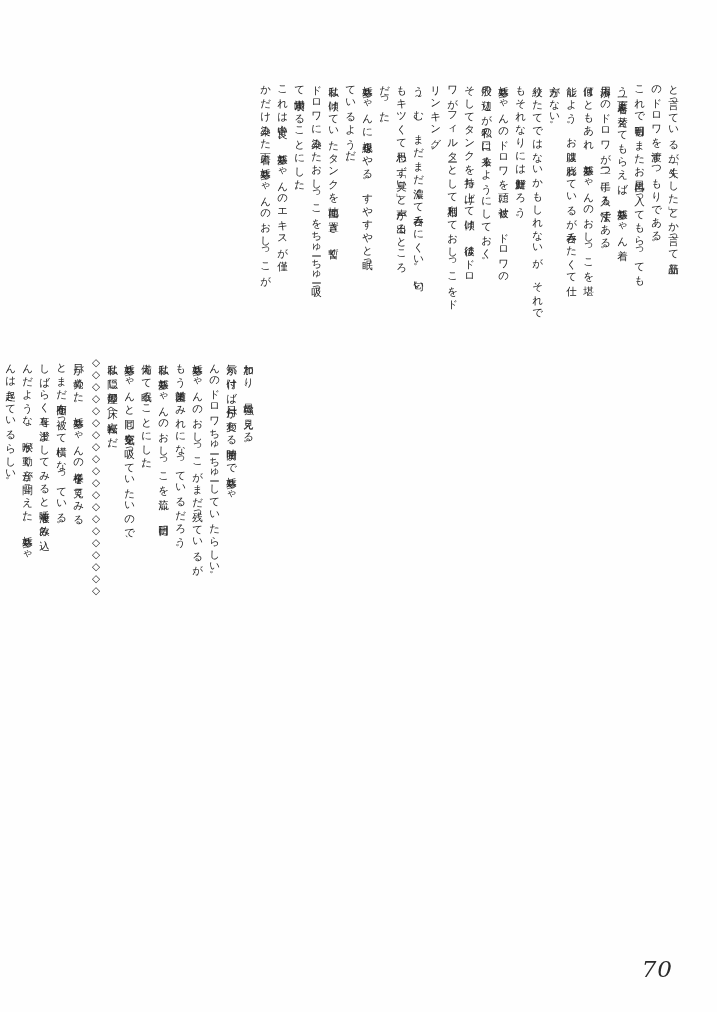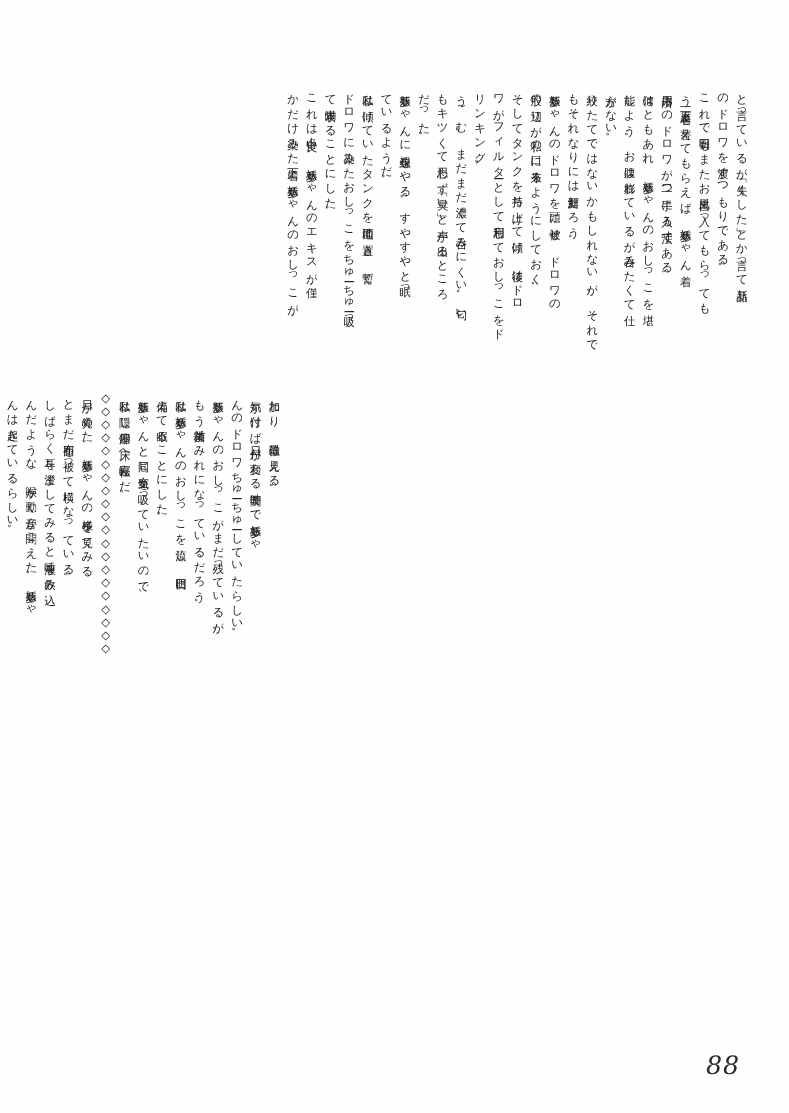--- a/index.html
+++ b/index.html
@@ -137,14 +137,14 @@
       <div class="vcol start-mid">しばらく耳を澄ましてみると唾液を飲み込</div>
       <div class="vcol start-mid">んだような、喉が動く音が聞こえた。妖夢ちゃ</div>
       <div class="vcol start-mid">んは起きているらしい。</div>
 
     </div>
 
     <div class="gap-l"></div>
 
   </div>
 
-  <div class="page-number">88</div>
+  <div class="page-number">70</div>
 </div>
 
 </body></html>

